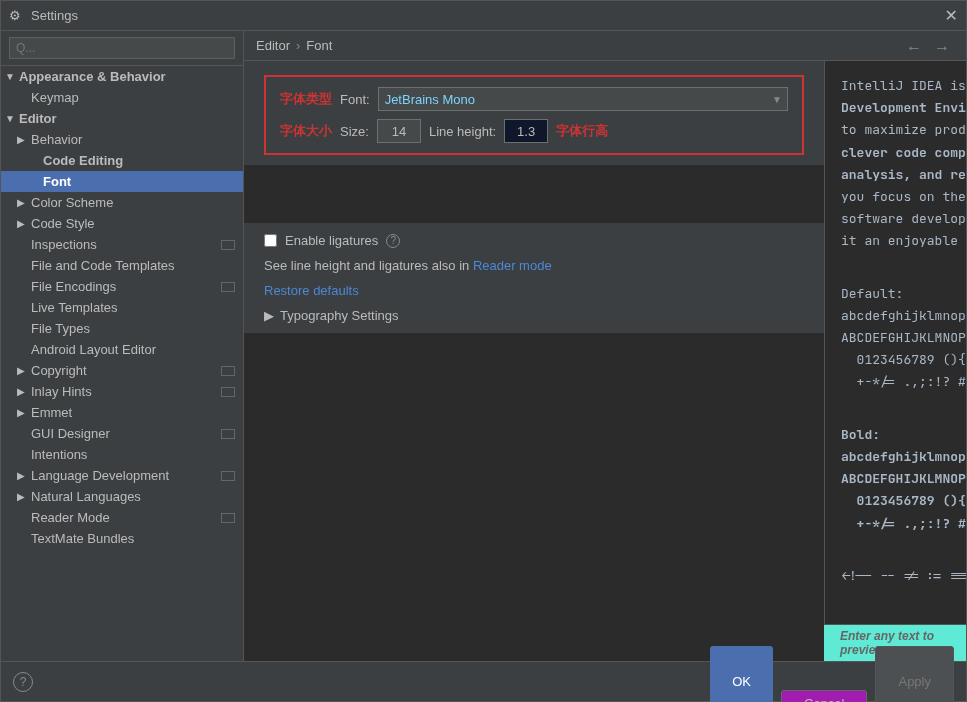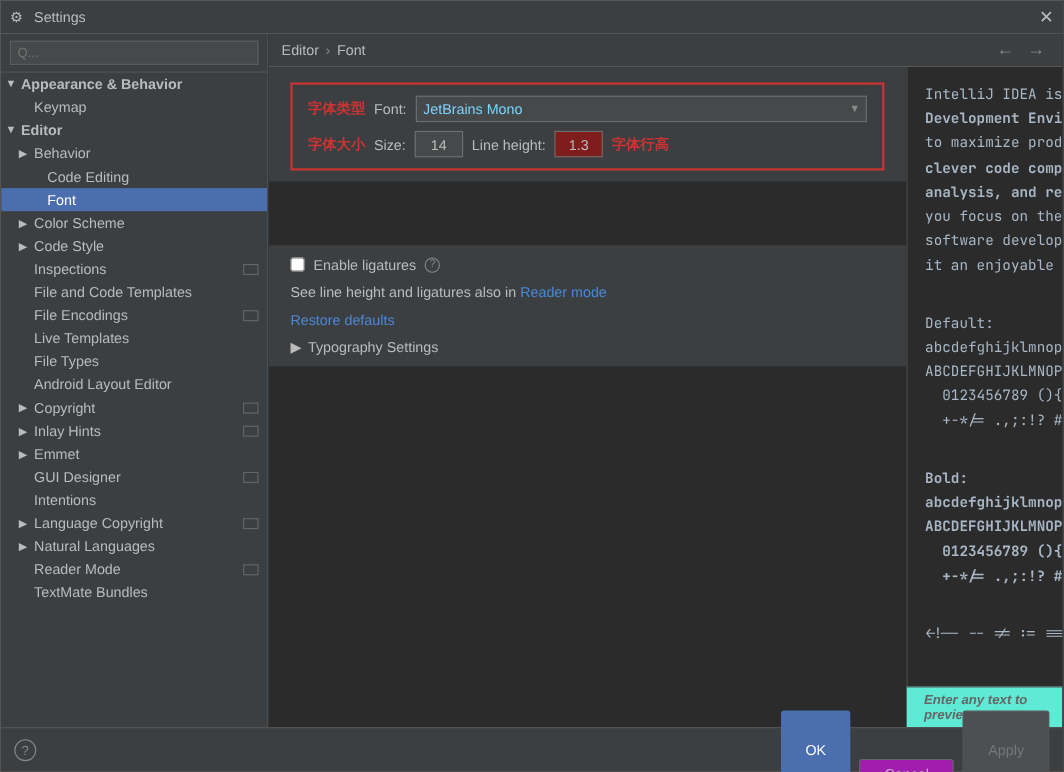--- a/index.html
+++ b/index.html
@@ -64,21 +64,21 @@
       color: #bbb;
       font-size: 13px;
       display: flex;
       align-items: center;
       white-space: nowrap;
     }
     .tree-item.selected { background: #4b6eaf; color: #fff; }
     .tree-item .arrow { width: 12px; display: inline-block; font-size: 10px; margin-right: 2px; }
     .tree-item.level-0 { padding-left: 4px; font-weight: bold; }
     .tree-item.level-1 { padding-left: 16px; }
-    .tree-item.level-2 { padding-left: 28px; }
+    .tree-item.level-2 { padding-left: 28px; font-weight: bold; }
 
     .tree-item .icon-indicator {
       margin-left: auto;
       width: 14px;
       height: 10px;
       border: 1px solid #666;
       display: inline-block;
       flex-shrink: 0;
     }
 
@@ -321,21 +321,21 @@
       border: 1px solid #6e7070;
       color: #bbb;
       font-size: 13px;
       padding: 2px 4px;
       text-align: center;
       height: 24px;
     }
 
     .lh-input {
       width: 44px;
-      background: #7f1d1d;
+      background: #0f172a;
       border: 1px solid #6e7070;
       color: #bbb;
       font-size: 13px;
       padding: 2px 4px;
       text-align: center;
       height: 24px;
     }
 
     .options-section {
       padding: 10px 20px;
@@ -450,21 +450,21 @@
           <span class="arrow"></span>
           <span>GUI Designer</span>
           <span class="icon-indicator"></span>
         </div>
         <div class="tree-item level-1">
           <span class="arrow"></span>
           <span>Intentions</span>
         </div>
         <div class="tree-item level-1">
           <span class="arrow">▶</span>
-          <span>Language Copyright</span>
+          <span>Language Development</span>
           <span class="icon-indicator"></span>
         </div>
         <div class="tree-item level-1">
           <span class="arrow">▶</span>
           <span>Natural Languages</span>
         </div>
         <div class="tree-item level-1">
           <span class="arrow"></span>
           <span>Reader Mode</span>
           <span class="icon-indicator"></span>

